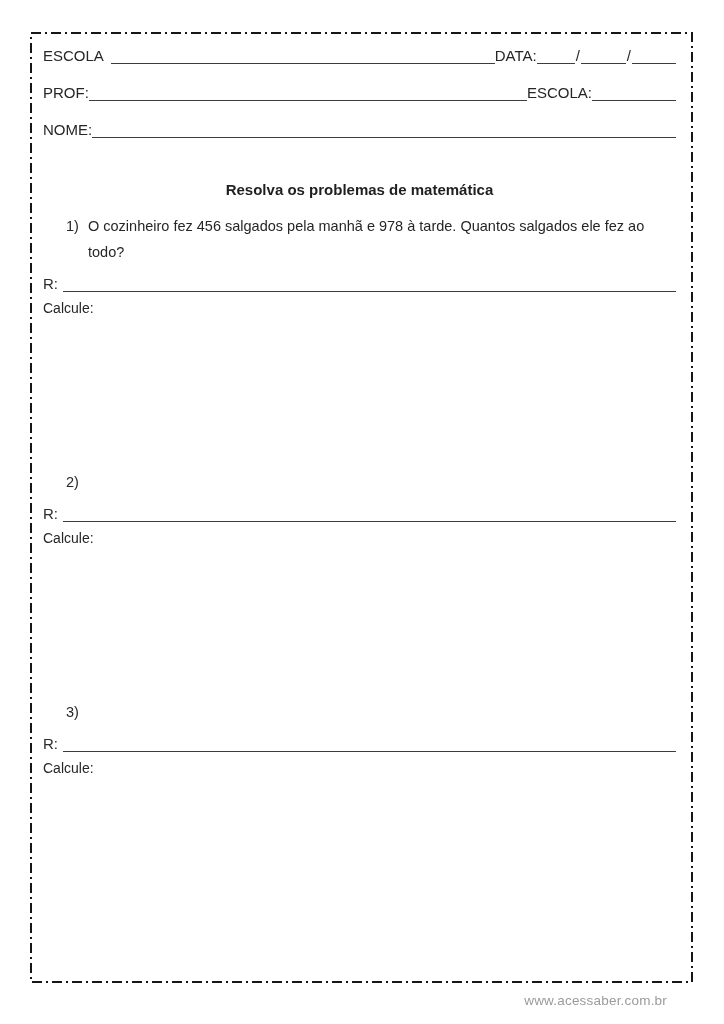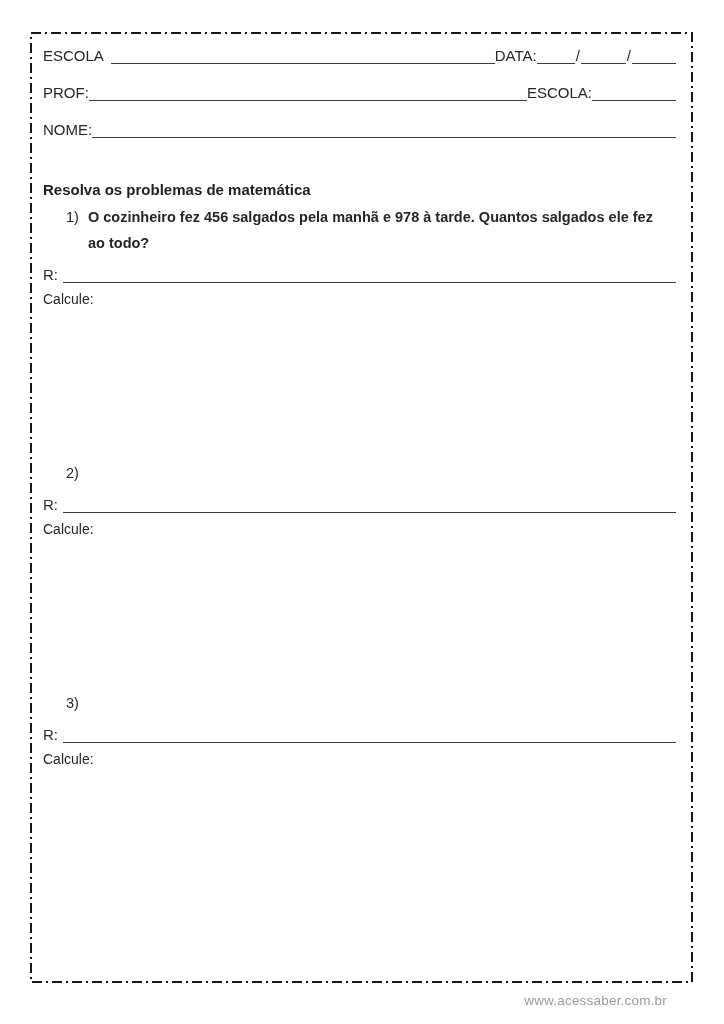--- a/index.html
+++ b/index.html
@@ -35,37 +35,38 @@
     height: 17px;
     flex: 1 1 auto;
   }
   .fill-line.fixed { flex: 0 0 auto; }
   .gap-l { margin-left: 7px; }
   .date-sep { line-height: 17px; padding: 0 1px; }
 
   
   .title {
     margin-top: 43px;
-    margin-bottom: 6px;
+    margin-bottom: 15px;
+    text-align: center;
     font-size: 15px;
     font-weight: bold;
     color: #1f1f1f;
   }
 
   
   .problem { margin: 0; }
   .problem-line {
     display: flex;
     padding-left: 23px;
     font-size: 14.5px;
     line-height: 26px;
     color: #262626;
   }
   .problem-number { flex: 0 0 22px; }
-  .problem-text { flex: 0 1 auto; max-width: 566px; font-weight: bold; }
+  .problem-text { flex: 0 1 auto; max-width: 566px; }
 
   .answer-row {
     display: flex;
     align-items: flex-end;
     height: 24px;
     margin-top: 3px;
     font-size: 15px;
   }
   .answer-row .label { line-height: 17px; }
   .answer-row .fill-line { margin-left: 5px; }

